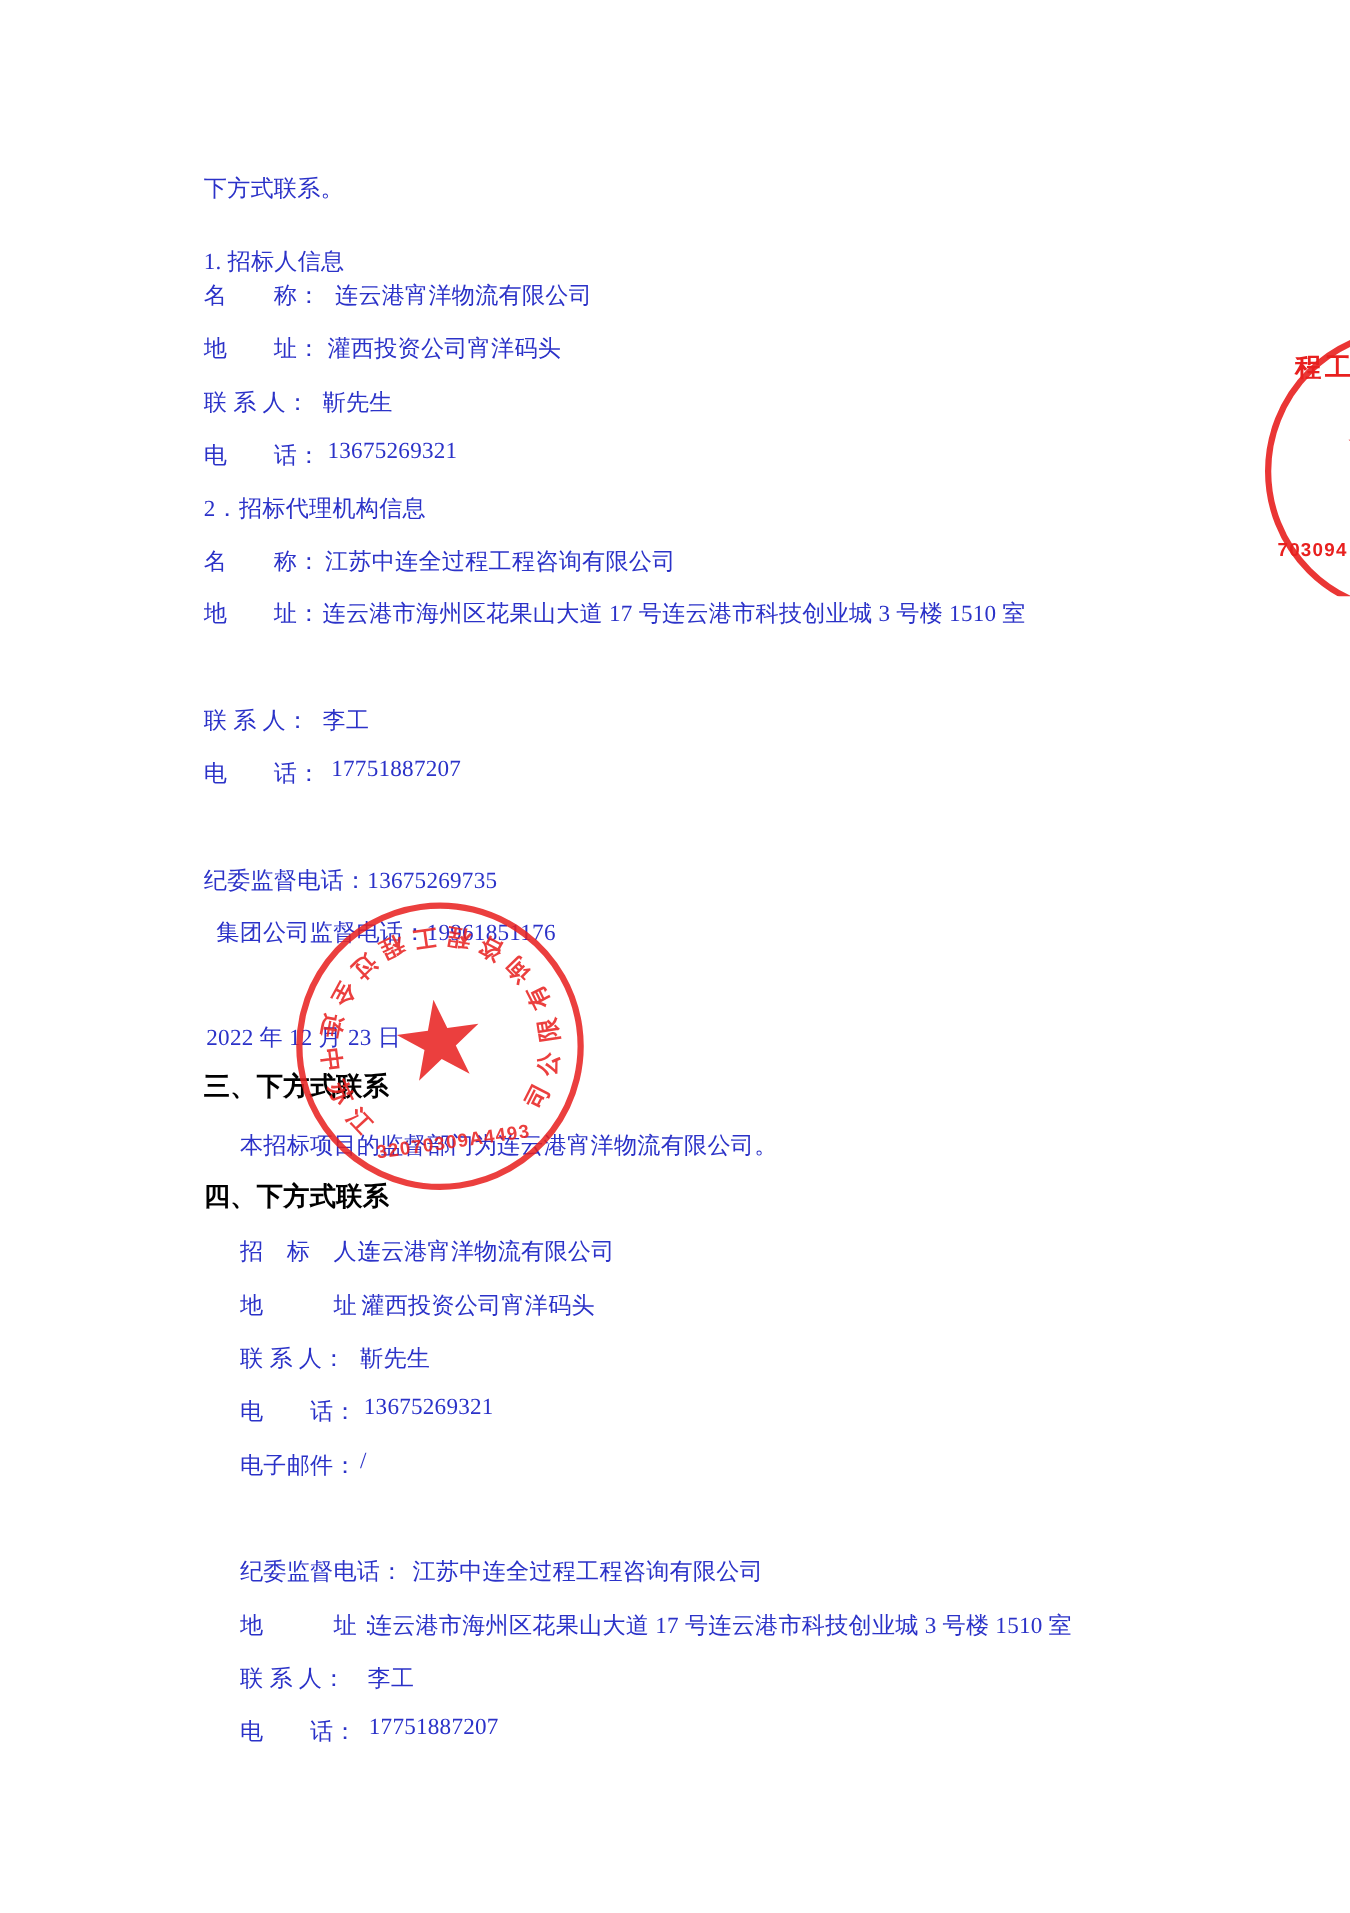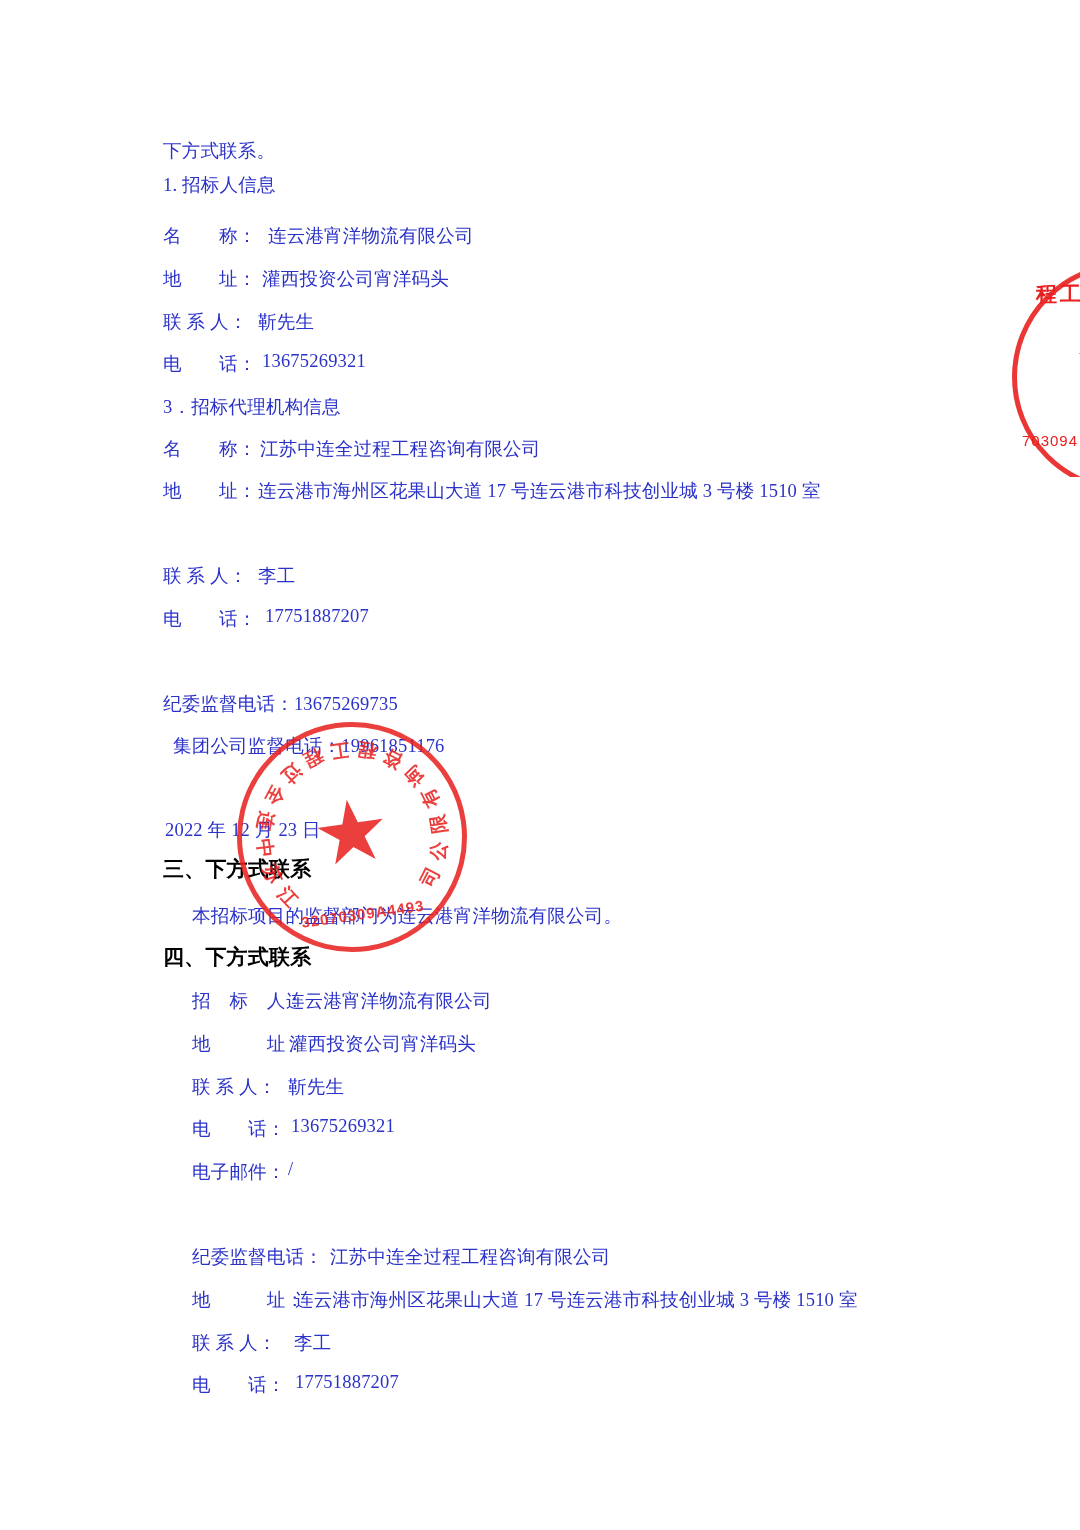--- a/index.html
+++ b/index.html
@@ -123,48 +123,48 @@
     font-weight: bold;
     letter-spacing: 3px;
     font-family: "Liberation Sans", "DejaVu Sans", sans-serif;
   }
   .seal-edge .t2 {
     position: absolute;
     left: 10px;
     top: 170px;
     color: #e8201f;
     font-size: 15px;
-    font-weight: normal;
+    font-weight: bold;
     letter-spacing: 1px;
     font-family: "Liberation Sans", "DejaVu Sans", sans-serif;
   }
 </style>
 </head>
 <body>
 
 <div class="page">
   <div class="doc">
 
     <div class="line" style="left:163px; top:138px;">下方式联系。</div>
 
-    <div class="line" style="left:163px; top:172px;">1. 招标人信息</div>
+    <div class="line" style="left:163px; top:196px;">1. 招标人信息</div>
 
     <div class="line" style="left:163px; top:223px;">名　　称：</div>
     <div class="line" style="left:268px; top:223px;">连云港宵洋物流有限公司</div>
 
     <div class="line" style="left:163px; top:266px;">地　　址：</div>
     <div class="line" style="left:262px; top:266px;">灌西投资公司宵洋码头</div>
 
     <div class="line" style="left:163px; top:309px;">联 系 人：</div>
     <div class="line" style="left:258px; top:309px;">靳先生</div>
 
     <div class="line" style="left:163px; top:351px;">电　　话：</div>
     <div class="line" style="left:262px; top:351px;">13675269321</div>
 
-    <div class="line" style="left:163px; top:394px;">3．招标代理机构信息</div>
+    <div class="line" style="left:163px; top:394px;">2．招标代理机构信息</div>
 
     <div class="line" style="left:163px; top:436px;">名　　称：</div>
     <div class="line" style="left:260px; top:436px;">江苏中连全过程工程咨询有限公司</div>
 
     <div class="line" style="left:163px; top:478px;">地　　址：</div>
     <div class="line" style="left:258px; top:478px;">连云港市海州区花果山大道 17 号连云港市科技创业城 3 号楼 1510 室</div>
 
     <div class="line" style="left:163px; top:563px;">联 系 人：</div>
     <div class="line" style="left:258px; top:563px;">李工</div>
 

